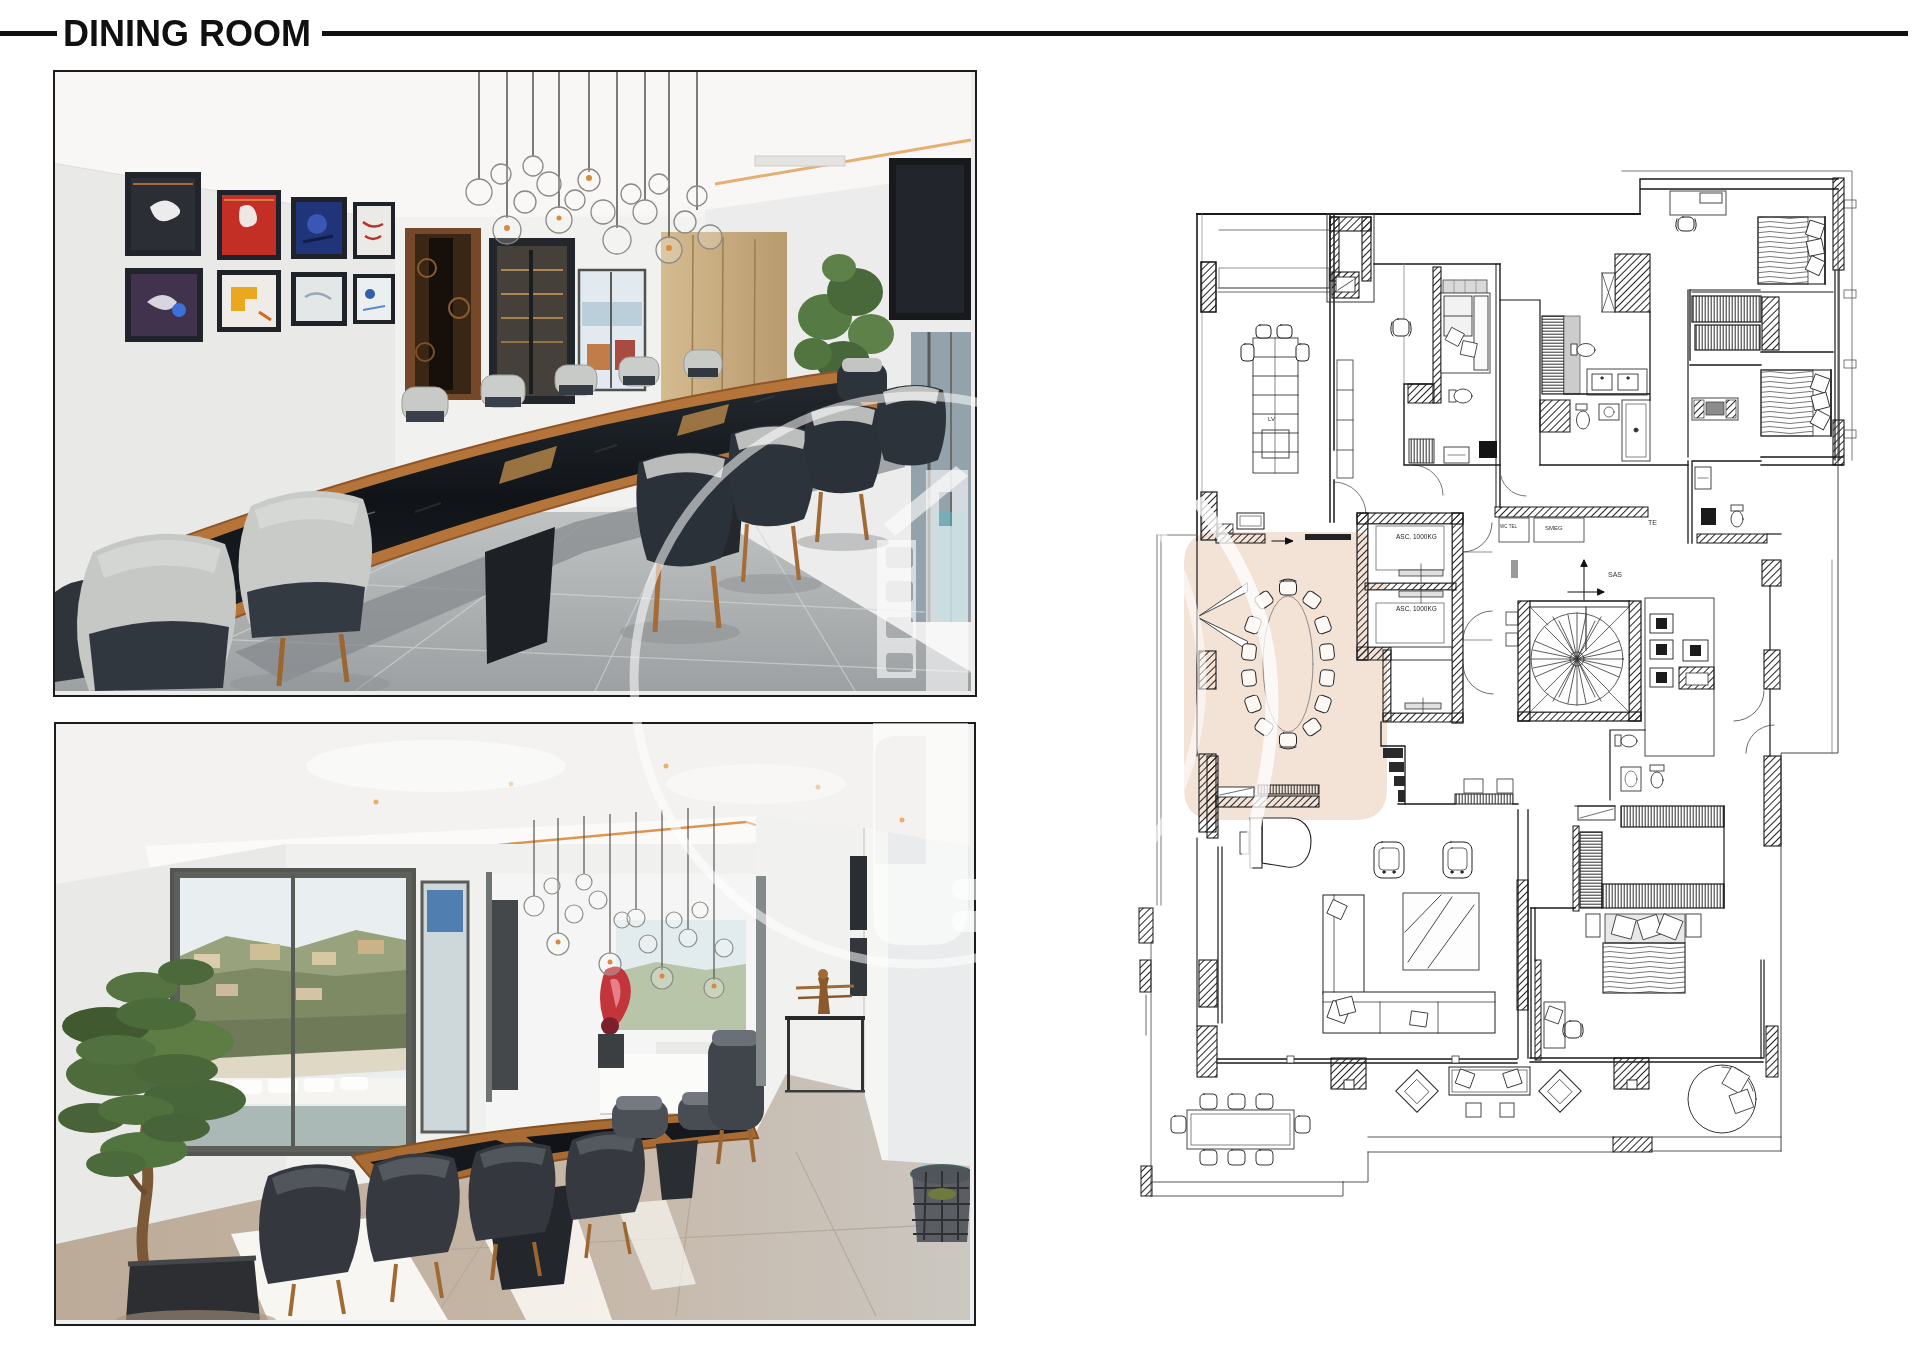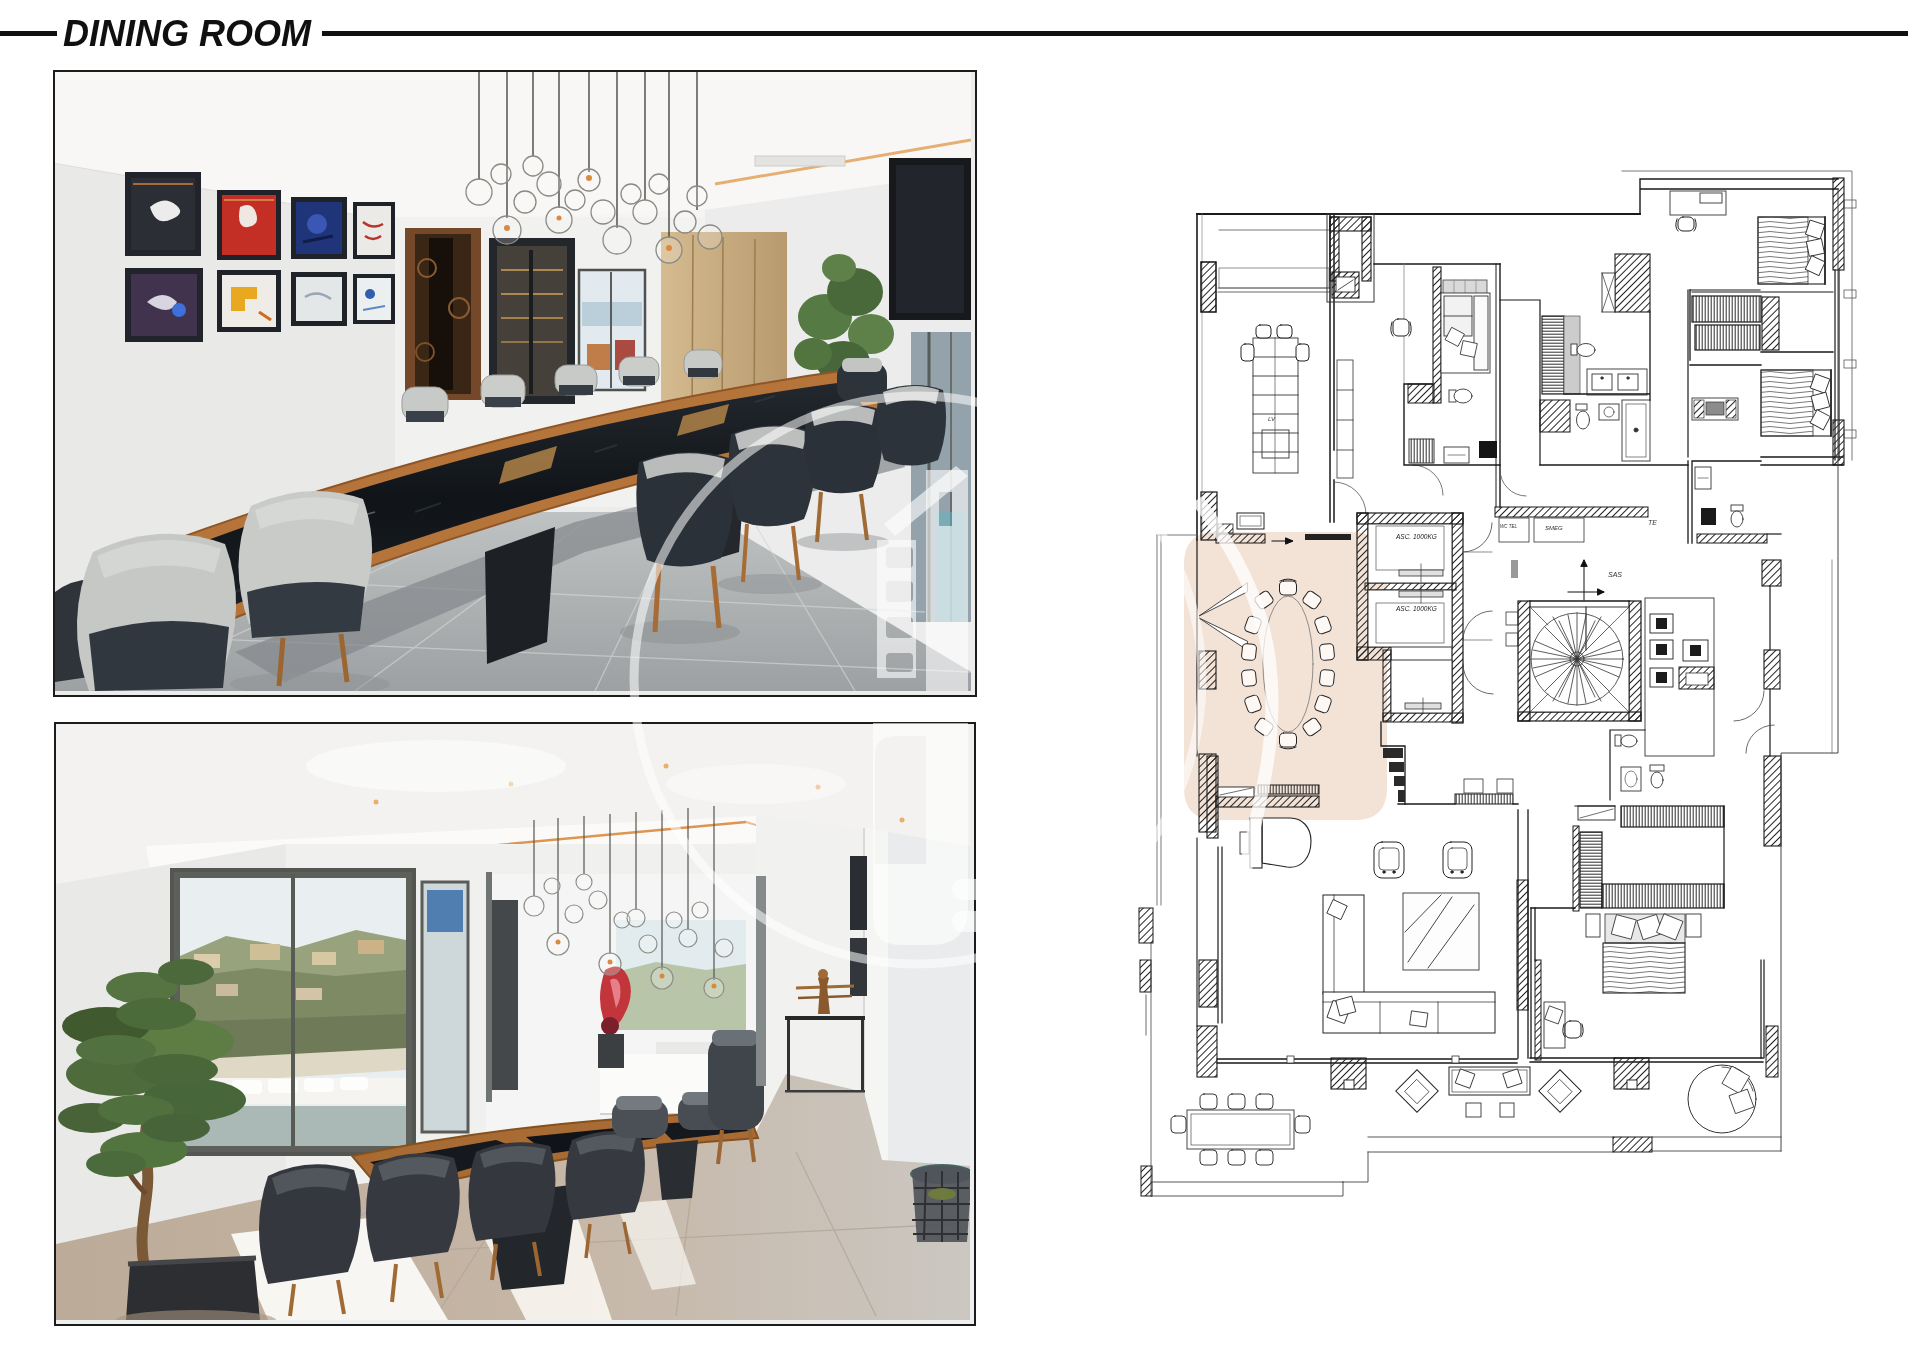--- a/index.html
+++ b/index.html
@@ -1,17 +1,17 @@
 <!DOCTYPE html>
 <html><head>
 <meta charset="utf-8">
 <style>
   html,body{margin:0;padding:0;width:1920px;height:1369px;background:#ffffff;overflow:hidden;}
   body{font-family:"Liberation Sans",sans-serif;position:relative;}
-  .abs{position:absolute;font-style:italic;}
+  .abs{position:absolute;}
 </style>
 </head>
 <body>
 
 <div class="abs" style="left:0px;top:31px;width:57px;height:5px;background:#111;"></div>
 
 <div class="abs" style="left:63px;top:13px;font-weight:bold;font-size:36px;letter-spacing:0px;color:#101010;">DINING ROOM</div>
 
 <div class="abs" style="left:322px;top:31px;width:1586px;height:5px;background:#111;"></div>
 

